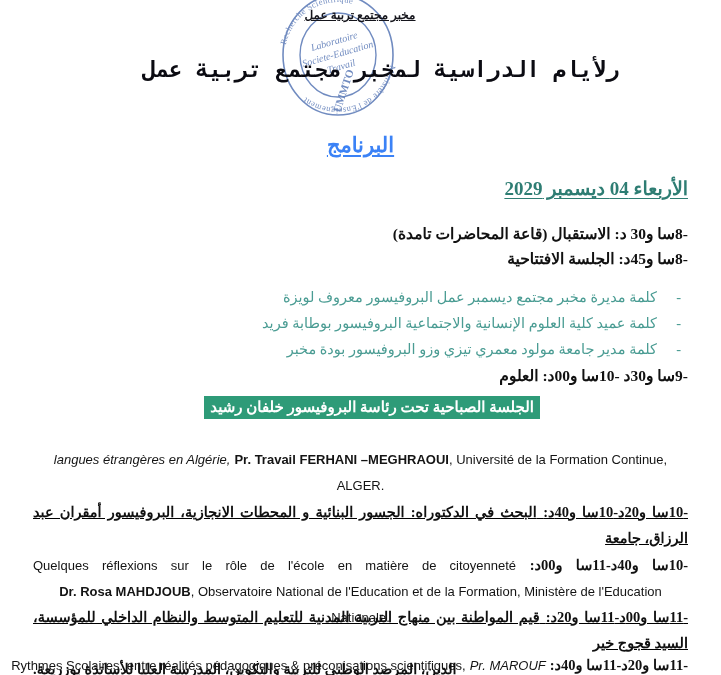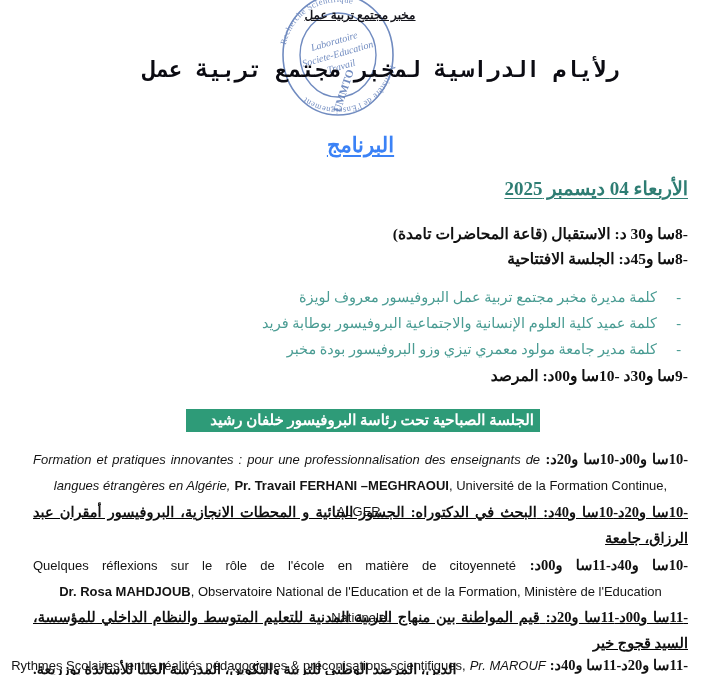--- a/index.html
+++ b/index.html
@@ -109,27 +109,27 @@
     position: absolute;
     right: 0;
     top: 0;
     color: #4a9c93;
   }
 
   
   .session-banner {
     position: absolute;
     right: 181px;
-    top: 409px;
+    top: 396px;
     background: #2e9b78;
     color: #ffffff;
     direction: rtl;
     font-weight: bold;
     font-size: 15px;
-    padding: 2px 6px 3px 24px;
+    padding: 2px 6px 3px 6px;
     white-space: nowrap;
     line-height: 18px;
   }
 
   
   .entry {
     position: absolute;
     left: 33px;
     right: 33px;
     direction: rtl;
@@ -222,49 +222,45 @@
     </g>
     <text x="72" y="100" text-anchor="middle" font-family="Liberation Serif, serif" font-size="11" font-weight="bold" fill="#3a5fa8" transform="rotate(-72 72 100)">UMMTO</text>
   </svg>
 </div>
 <div style="position:absolute;left:280px;top:8px;width:160px;text-align:center;direction:rtl;font-weight:bold;font-size:12px;color:#15151c;z-index:4;text-decoration:underline;">مخبر مجتمع تربية عمل</div>
 
 <div class="doc-title">رلأيام الدراسية لمخبر مجتمع تربية عمل</div>
 
 <div class="program-heading">البرنامج</div>
 
-<div class="session-date">الأربعاء 04 ديسمبر 2025</div>
+<div class="session-date">الأربعاء 04 ديسمبر 2029</div>
 
 <div class="sched-line l1">-8سا و30 د: الاستقبال (قاعة المحاضرات تامدة)</div>
 <div class="sched-line l2">-8سا و45د: الجلسة الافتتاحية</div>
 
 <ul class="speaker-list">
   <li>
     <span class="dash">-</span>
-    <span>كلمة مديرة مخبر مجتمع تربية عمل البروفيسور معروف لويزة</span>
+    <span>كلمة مديرة مخبر مجتمع ديسمبر عمل البروفيسور معروف لويزة</span>
   </li>
   <li>
     <span class="dash">-</span>
     <span>كلمة عميد كلية العلوم الإنسانية والاجتماعية البروفيسور بوطابة فريد</span>
   </li>
   <li>
     <span class="dash">-</span>
     <span>كلمة مدير جامعة مولود معمري تيزي وزو البروفيسور بودة مخبر</span>
   </li>
 </ul>
 
-<div class="sched-line l3">-9سا و30د -10سا و00د: المرصد</div>
+<div class="sched-line l3">-9سا و30د -10سا و00د: العلوم</div>
 
 <div class="session-banner">الجلسة الصباحية تحت رئاسة البروفيسور خلفان رشيد</div>
 
 <div class="entry" id="entry-1">
-  <div class="row entry-fr-justified">
-    <span class="ar">-10سا و00د-10سا و20د:</span>
-    <span class="fr">Formation et pratiques innovantes : pour une professionnalisation des enseignants de</span>
-  </div>
   <div class="row entry-line2">
     <span class="fr">langues étrangères en Algérie,</span>
     <span class="fr-plain"><b>Pr. Travail FERHANI –MEGHRAOUI</b><span>, Université de la Formation Continue, ALGER.</span></span>
   </div>
 </div>
 
 <div class="entry" id="entry-2">
   <div class="row entry-ar-block">
     <span class="ar">-10سا و20د-10سا و40د:</span>
     <span class="ar">البحث في الدكتوراه: الجسور البنائية و المحطات الانجازية، البروفيسور أمقران عبد الرزاق، جامعة</span>

